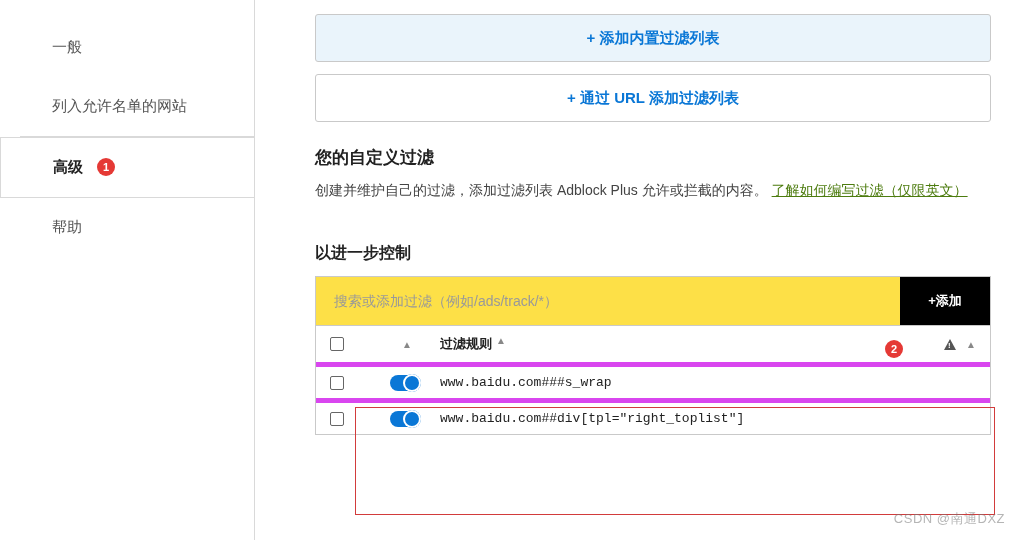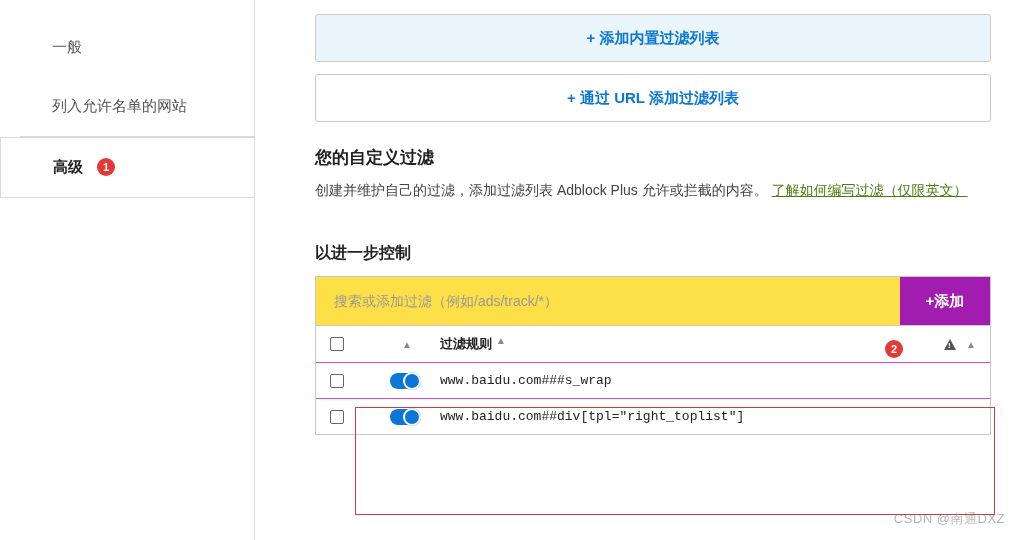--- a/index.html
+++ b/index.html
@@ -126,37 +126,37 @@
     justify-content: center;
     width: 18px; height: 18px;
     border-radius: 50%;
     background: #e53935;
     color: #fff;
     font-size: 11px;
     font-weight: 700;
   }
   .add-btn {
     width: 90px;
-    background: #a21caf;
+    background: #000000;
     color: #fff;
     font-weight: 700;
-    font-size: 15px;
+    font-size: 13px;
     border: none;
     cursor: pointer;
   }
 
   
   .tbl {
     border: 1px solid #c9c9c9;
     border-top: none;
   }
   .tbl-head, .tbl-row {
     display: flex;
     align-items: center;
-    border-top: 1px solid #d946ef;
+    border-top: 5px solid #d946ef;
     height: 36px;
     padding: 0 14px;
   }
   .tbl-head { border-top: none; font-weight: 700; color: #333; }
   .col-check { width: 40px; display:flex; align-items:center; }
   .col-toggle { width: 70px; display:flex; align-items:center; justify-content:center; }
   .col-rule { flex: 1; font-family: "SimSun","NSimSun","Courier New",monospace; font-size: 13px; color: #222; }
   .col-warn { width: 60px; display:flex; align-items:center; justify-content:flex-end; gap:6px; color:#555; }
   .sort-arrow { color: #888; font-size: 10px; margin-left: 4px; }
   .hd-rule { display:flex; font-family: inherit; font-weight:700; }
@@ -228,20 +228,23 @@
     <div class="sidebar-item">
       <span>一般</span>
     </div>
     <div class="sidebar-item">
       <span>列入允许名单的网站</span>
     </div>
     <div class="sidebar-divider"></div>
     <div class="sidebar-item active">
       <span>高级</span>
       <span class="badge-red">1</span>
+    </div>
+    <div class="sidebar-item">
+      <span>帮助</span>
     </div>
   </nav>
 
   <main class="main">
     <div style="height:14px"></div>
     <button class="outline-btn tinted">+ 添加内置过滤列表</button>
     <button class="outline-btn">+ 通过 URL 添加过滤列表</button>
 
     <h3 class="section-title">您的自定义过滤</h3>
     <p class="section-desc">

